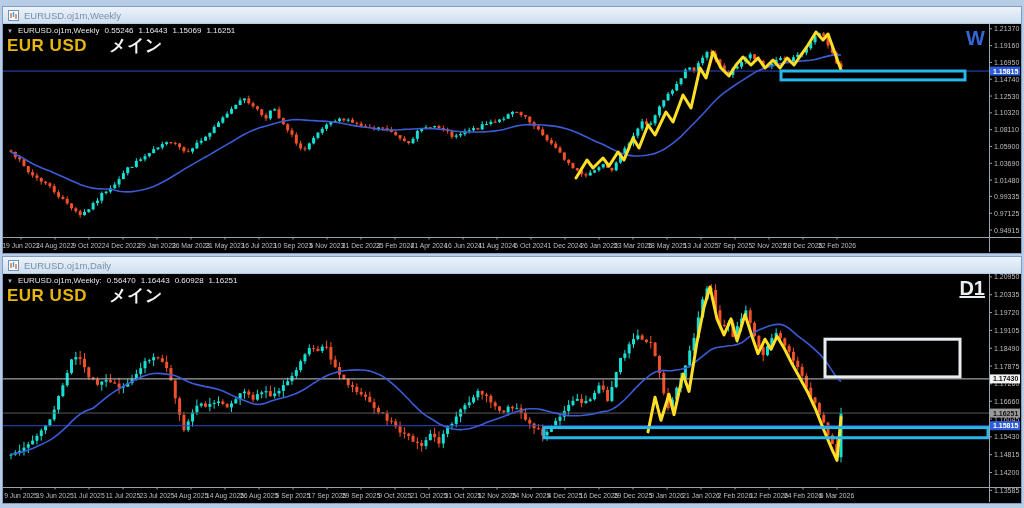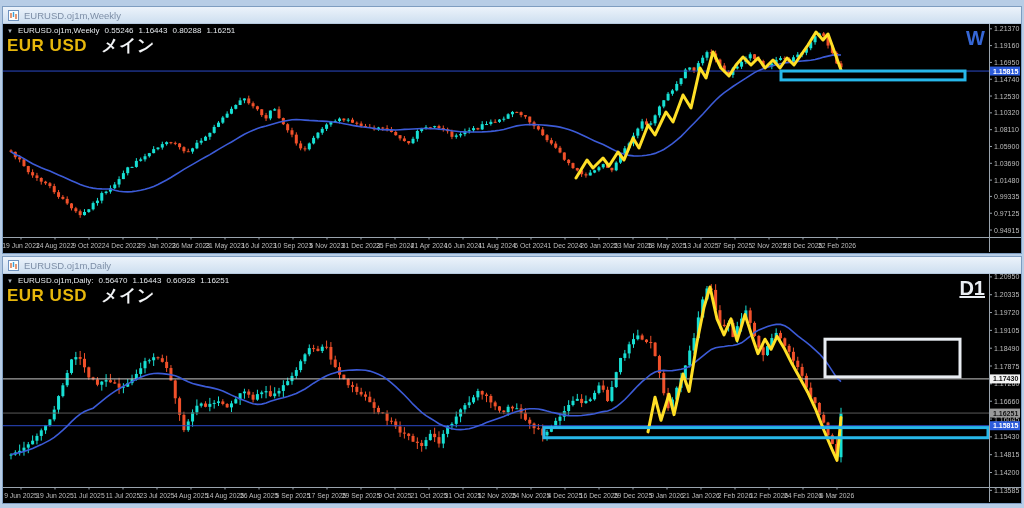--- a/index.html
+++ b/index.html
@@ -7,21 +7,21 @@
   .window{position:absolute;left:2px;width:1018px;height:246px;background:#7dd3fc;border:1px solid #7e9dc0}
   .titlebar{height:17px;background:linear-gradient(180deg,#ecf3fb,#cedff0);display:flex;align-items:center;gap:5px;padding:0 5px;font-size:9.5px;color:#7d8ea6;box-sizing:border-box;border-bottom:1px solid #b6c9de}
   .titleicon{width:11px;height:11px;flex:0 0 auto}
   .chartarea{position:absolute;top:17px;left:0;right:0;bottom:0;background:#000;overflow:hidden}
   .chartarea svg{position:absolute;top:0;left:0;display:block}
   svg text{font-family:"Liberation Sans",sans-serif}
   .quote{position:absolute;top:2px;left:4px;font-size:8px;color:#e2e6ea;display:flex;gap:5px;align-items:center;white-space:nowrap;z-index:3}
   .quote .exp{color:#a8b2be;font-size:6px}
   .wm{position:absolute;top:10px;left:4px;font-size:17px;font-weight:bold;letter-spacing:.5px;z-index:3}
   .wm .sym{color:#e7b70c}
-  .wm .suf{color:#f2f4f6;margin-left:9px}
+  .wm .suf{color:#f2f4f6;margin-left:17px}
   .badge{position:absolute;top:3px;right:36px;font-size:20px;font-weight:bold;z-index:3}
 </style>
 </head>
 <body>
 
 <div class="window" style="top:6px">
   <div class="titlebar">
     <svg class="titleicon" viewBox="0 0 11 11">
       <rect x="0.5" y="0.5" width="10" height="10" fill="#fdfefe" stroke="#6f93c0"></rect>
       <line x1="3" y1="3" x2="3" y2="8" stroke="#d96a3a" stroke-width="1.4"></line>
@@ -511,21 +511,21 @@
           <text x="800" y="224" font-size="6.8" fill="#bdbdbd" text-anchor="middle">28 Dec 2025</text>
           <line x1="834" x2="834" y1="213" y2="215.5" stroke="#9aa4ae" stroke-width="1"></line>
           <text x="834" y="224" font-size="6.8" fill="#bdbdbd" text-anchor="middle">22 Feb 2026</text>
         </g>
       </svg>
     <div class="quote">
       <span class="exp">▼</span>
       <span>EURUSD.oj1m,Weekly</span>
       <span>0.55246</span>
       <span>1.16443</span>
-      <span>0.80288</span>
+      <span>1.15069</span>
       <span>1.16251</span>
     </div>
     <div class="wm">
       <span class="sym">EUR USD</span>
       <span class="suf">メイン</span>
     </div>
     <div class="badge" id="badge0" style="color: rgb(54, 103, 214);">W</div>
   </div>
 </div>
 
@@ -1024,21 +1024,21 @@
           <line x1="766" x2="766" y1="213" y2="215.5" stroke="#9aa4ae" stroke-width="1"></line>
           <text x="766" y="224" font-size="6.8" fill="#bdbdbd" text-anchor="middle">12 Feb 2026</text>
           <line x1="800" x2="800" y1="213" y2="215.5" stroke="#9aa4ae" stroke-width="1"></line>
           <text x="800" y="224" font-size="6.8" fill="#bdbdbd" text-anchor="middle">24 Feb 2026</text>
           <line x1="834" x2="834" y1="213" y2="215.5" stroke="#9aa4ae" stroke-width="1"></line>
           <text x="834" y="224" font-size="6.8" fill="#bdbdbd" text-anchor="middle">6 Mar 2026</text>
         </g>
       </svg>
     <div class="quote">
       <span class="exp">▼</span>
-      <span>EURUSD.oj1m,Daily:</span>
+      <span>EURUSD.oj1m,Weekly:</span>
       <span>0.56470</span>
       <span>1.16443</span>
       <span>0.60928</span>
       <span>1.16251</span>
     </div>
     <div class="wm">
       <span class="sym">EUR USD</span>
       <span class="suf">メイン</span>
     </div>
     <div class="badge" id="badge1" style="color: rgb(233, 237, 242); text-decoration: underline;">D1</div>

